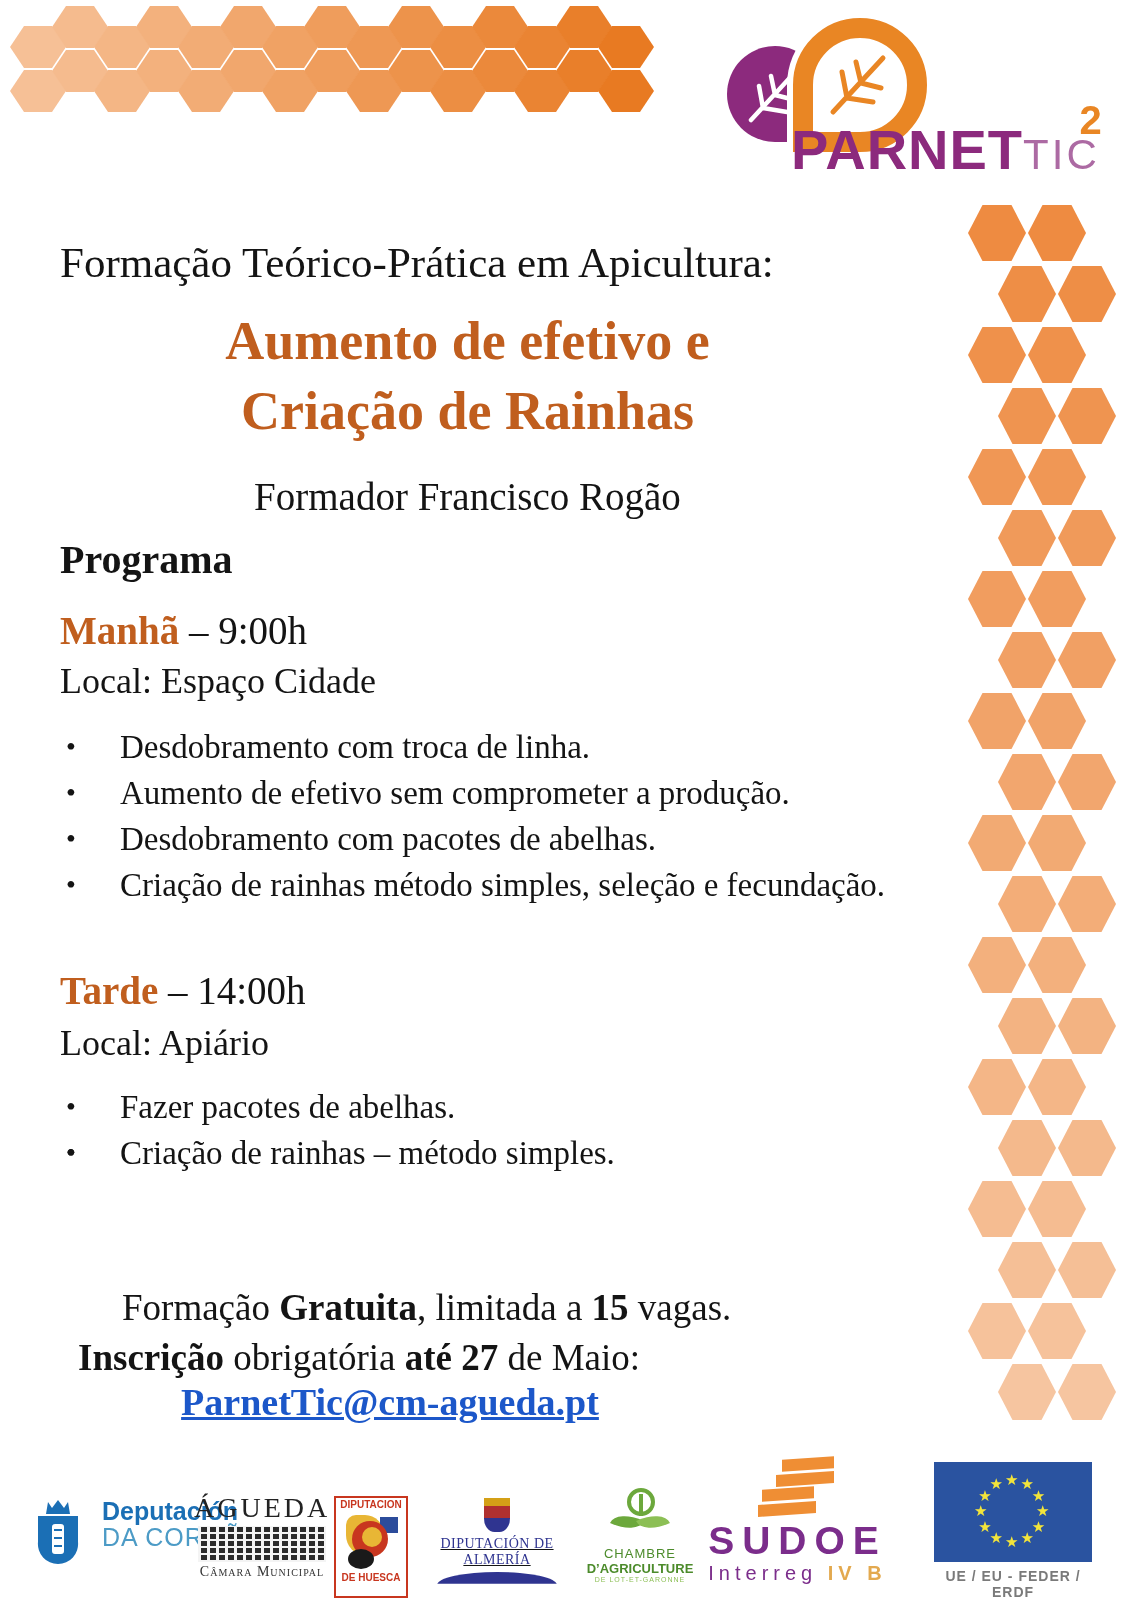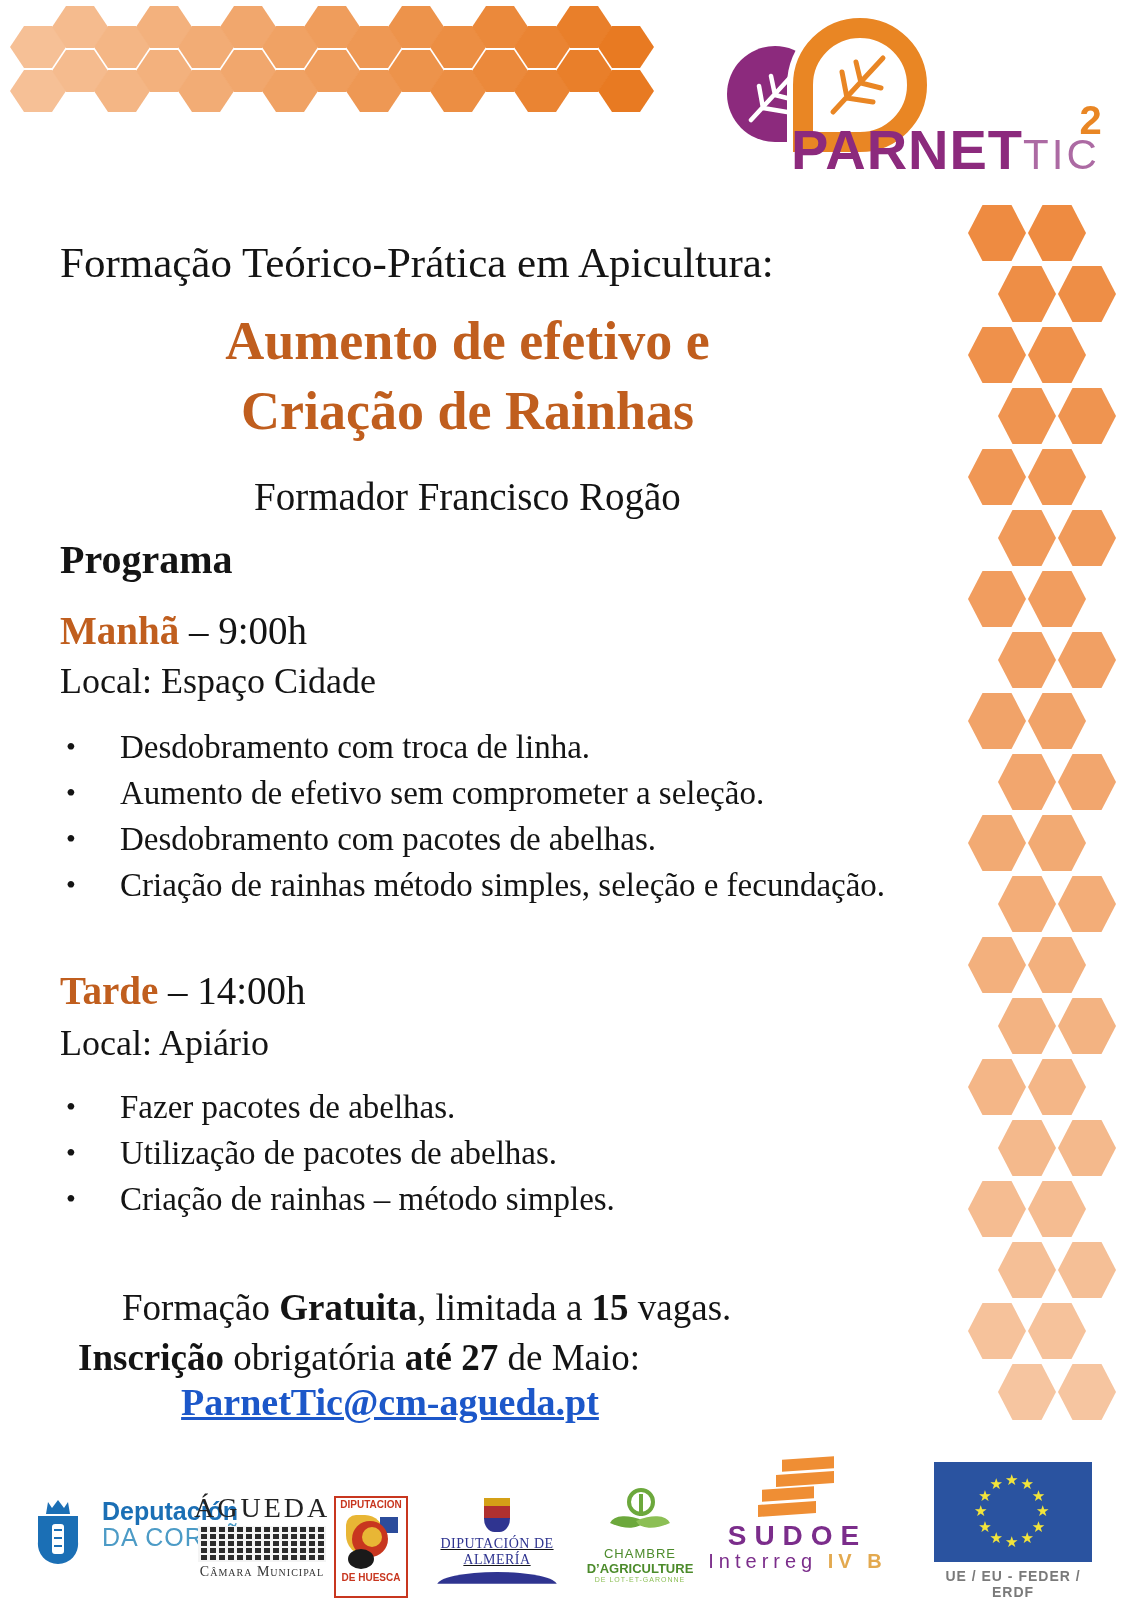--- a/index.html
+++ b/index.html
@@ -98,21 +98,21 @@
   .chambre-txt2{font-size:13px;font-weight:700;color:#4C8B2B;}
   .chambre-txt3{font-size:7px;color:#8CBf55;letter-spacing:1px;}
   
   #logo-sudoe{left:700px;top:1458px;width:195px;text-align:center;}
   #sudoe-ribbon{width:80px;margin:0 auto 6px;}
   .s-bar{height:12px;background:#EF8E34;margin-bottom:3px;transform:skewY(-4deg);}
   .s-bar.b1{width:52px;margin-left:24px;}
   .s-bar.b2{width:58px;margin-left:18px;}
   .s-bar.b3{width:52px;margin-left:4px;}
   .s-bar.b4{width:58px;margin-left:0px;}
-  #sudoe-word{font-size:28px;font-weight:700;color:#7B2D8B;letter-spacing:8px;line-height:1.05;}
+  #sudoe-word{font-size:39px;font-weight:700;color:#7B2D8B;letter-spacing:8px;line-height:1.05;}
   #sudoe-sub{font-size:20px;letter-spacing:5px;color:#7B2D8B;}
   .sudoe-tan{color:#E3A94F;font-weight:700;}
   
   #logo-eu{left:933px;top:1462px;width:160px;text-align:center;}
   #eu-flag{position:relative;width:158px;height:100px;background:#2A53A0;margin:0 auto;}
   .star{position:absolute;font-size:15px;color:#F2E43B;line-height:1;}
   #eu-caption{margin-top:6px;font-size:14px;font-weight:700;color:#7A7A7A;letter-spacing:1px;}
 </style>
 </head>
 <body>
@@ -231,41 +231,41 @@
     <span class="session-label">Manhã</span><span> – 9:00h</span>
   </div>
   <div id="morning-loc" class="abs loc-line">Local: Espaço Cidade</div>
 
   <ul id="list-morning" class="abs prog">
     <li class="item">
       <span class="dot">•</span>
       <span>Desdobramento com troca de linha.</span></li>
     <li class="item">
       <span class="dot">•</span>
-      <span>Aumento de efetivo sem comprometer a seleção.</span></li>
+      <span>Aumento de efetivo sem comprometer a produção.</span></li>
     <li class="item">
       <span class="dot">•</span>
       <span>Desdobramento com pacotes de abelhas.</span></li>
     <li class="item">
       <span class="dot">•</span>
       <span>Criação de rainhas método simples, seleção e fecundação.</span></li>
   </ul>
 
   <div id="afternoon-line" class="abs session-line">
     <span class="session-label">Tarde</span><span> – 14:00h</span>
   </div>
   <div id="afternoon-loc" class="abs loc-line">Local: Apiário</div>
 
   <ul id="list-afternoon" class="abs prog">
     <li class="item">
       <span class="dot">•</span>
       <span>Fazer pacotes de abelhas.</span></li>
     <li class="item">
       <span class="dot">•</span>
-      <span>Utilização de pacotes de abelhas.</span></li>
+      </li>
     <li class="item">
       <span class="dot">•</span>
       <span>Criação de rainhas – método simples.</span></li>
   </ul>
 
   <div id="foot-1" class="abs foot-line">
     <span>Formação </span><span class="b">Gratuita</span><span>, limitada a </span><span class="b">15</span><span> vagas.</span>
   </div>
   <div id="foot-2" class="abs foot-line">
     <span class="b">Inscrição</span><span> obrigatória </span><span class="b">até 27</span><span> de Maio:</span>

